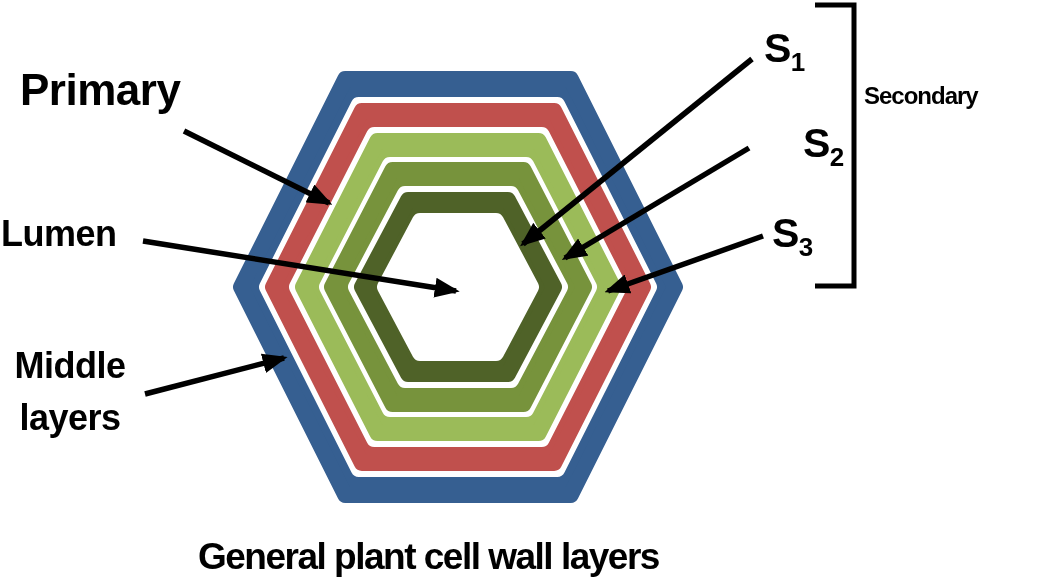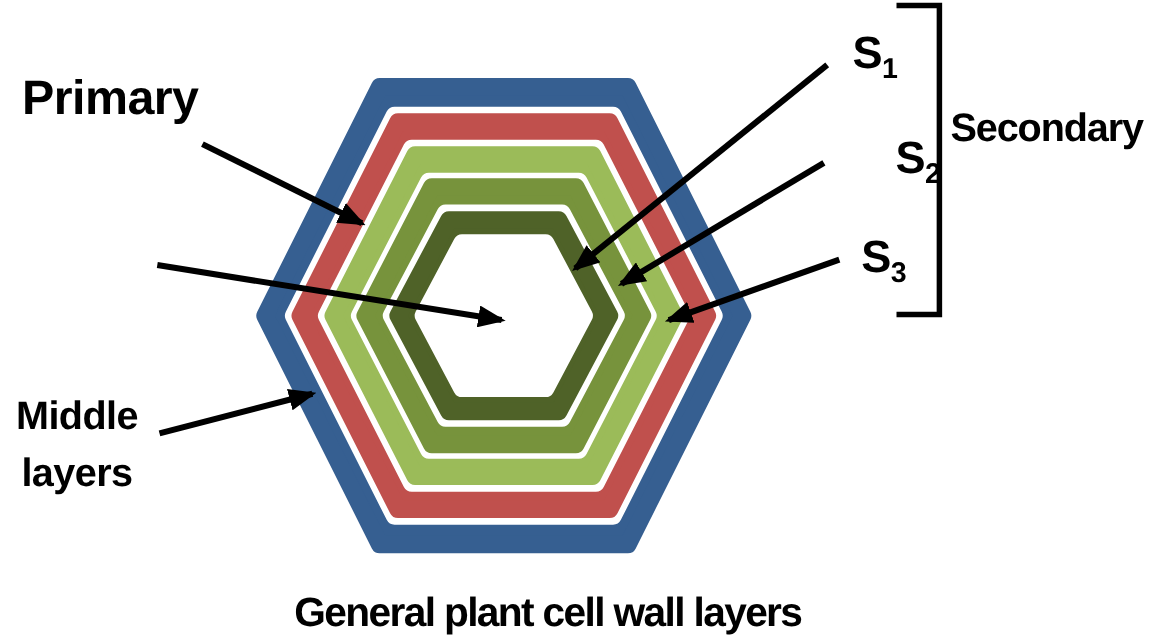--- a/index.html
+++ b/index.html
@@ -19,28 +19,28 @@
     width: 1064px; height: 582px;
   }
   .lbl {
     position: absolute;
     font-weight: 700;
     letter-spacing: -0.5px;
     white-space: nowrap;
   }
   #lbl-primary   { left: 20px;  top: 64px;  width: 186px; text-align: left; font-size: 44px; line-height: 52px; }
   #lbl-lumen     { left: 1px;   top: 212px; font-size: 36px; line-height: 44px; }
-  #lbl-middle    { left: 0px;   top: 352px; width: 140px; text-align: center; font-size: 36px; line-height: 52px; }
-  .s-label       { font-size: 41px; line-height: 48px; margin-left: 11px; }
+  #lbl-middle    { left: 0px;   top: 340px; width: 140px; text-align: center; font-size: 36px; line-height: 52px; }
+  .s-label       { font-size: 41px; line-height: 48px; }
   .s-label sub   { font-size: 26px; line-height: 0; }
   #lbl-s1        { left: 764px; top: 24px; }
   #lbl-s2        { left: 803px; top: 119px; }
   #lbl-s3        { left: 772px; top: 209px; text-align: right; }
-  #lbl-secondary { left: 864px; top: 88px; font-size: 36px; line-height: 55px; letter-spacing: -1px; }
-  #title         { left: 198px; top: 536px; width: 600px; text-align: center; font-size: 37px; letter-spacing: -1.5px; }
+  #lbl-secondary { left: 864px; top: 68px; font-size: 24px; line-height: 55px; letter-spacing: -1px; }
+  #title         { left: 198px; top: 536px; width: 600px; font-size: 37px; letter-spacing: -1.5px; }
 </style>
 </head>
 <body>
 
 <div class="canvas">
 
   <svg id="diagram-svg" viewBox="0 0 1064 582" xmlns="http://www.w3.org/2000/svg">
       <defs>
         <marker id="ah" viewBox="0 0 10 8" refX="8.5" refY="4" markerWidth="25" markerHeight="20" orient="auto" markerUnits="userSpaceOnUse">
           <path d="M0,0 L10,4 L0,8 Z" fill="#000000"></path>
@@ -62,20 +62,21 @@
       <line x1="752" y1="59" x2="523" y2="244" stroke="#000000" stroke-width="5.5" marker-end="url(#ah)"></line>
       <line x1="749" y1="148" x2="565" y2="258" stroke="#000000" stroke-width="5.5" marker-end="url(#ah)"></line>
       <line x1="763" y1="236" x2="608" y2="291" stroke="#000000" stroke-width="5.5" marker-end="url(#ah)"></line>
       <path d="M 815 5 L 854 5 L 854 286 L 815 286" fill="none" stroke="#000000" stroke-width="5"></path>
     </svg>
 
   <div class="lbl" id="lbl-primary">
     <div>Primary</div>
   </div>
 
+  <div class="lbl" id="lbl-lumen">Lumen</div>
 
   <div class="lbl" id="lbl-middle">
     <div>Middle</div>
     <div>layers</div>
   </div>
 
   <div class="lbl s-label" id="lbl-s1"><span>S</span><sub>1</sub></div>
 
   <div class="lbl s-label" id="lbl-s2"><span>S</span><sub>2</sub></div>
 

